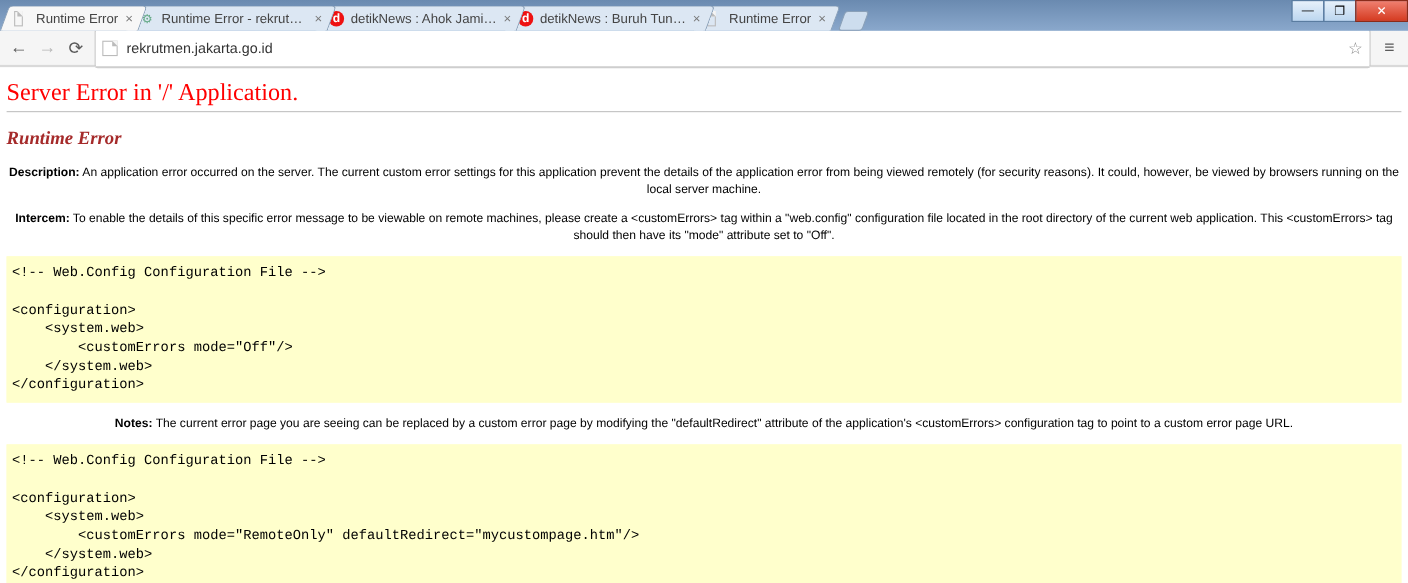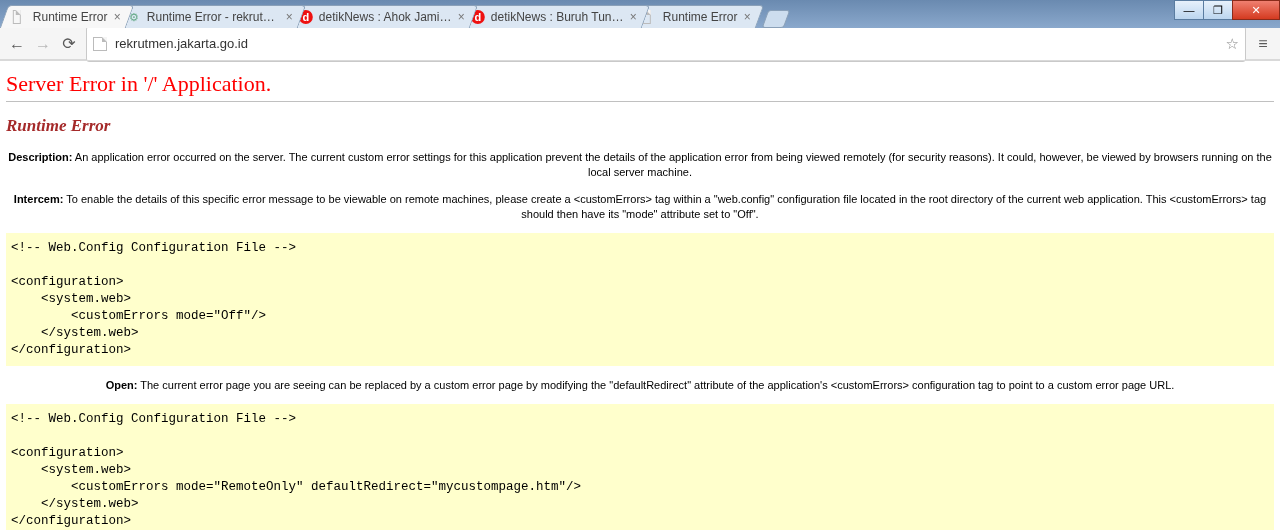--- a/index.html
+++ b/index.html
@@ -230,21 +230,21 @@
 
     <pre class="codeblock">&lt;!-- Web.Config Configuration File --&gt;
 
 &lt;configuration&gt;
     &lt;system.web&gt;
         &lt;customErrors mode="Off"/&gt;
     &lt;/system.web&gt;
 &lt;/configuration&gt;</pre>
 
     <p class="para">
-      <b>Open:</b>
+      <b>Notes:</b>
       <span>The current error page you are seeing can be replaced by a custom error page by modifying the "defaultRedirect" attribute of the application's &lt;customErrors&gt; configuration tag to point to a custom error page URL.</span>
     </p>
 
     <pre class="codeblock">&lt;!-- Web.Config Configuration File --&gt;
 
 &lt;configuration&gt;
     &lt;system.web&gt;
         &lt;customErrors mode="RemoteOnly" defaultRedirect="mycustompage.htm"/&gt;
     &lt;/system.web&gt;
 &lt;/configuration&gt;</pre>

